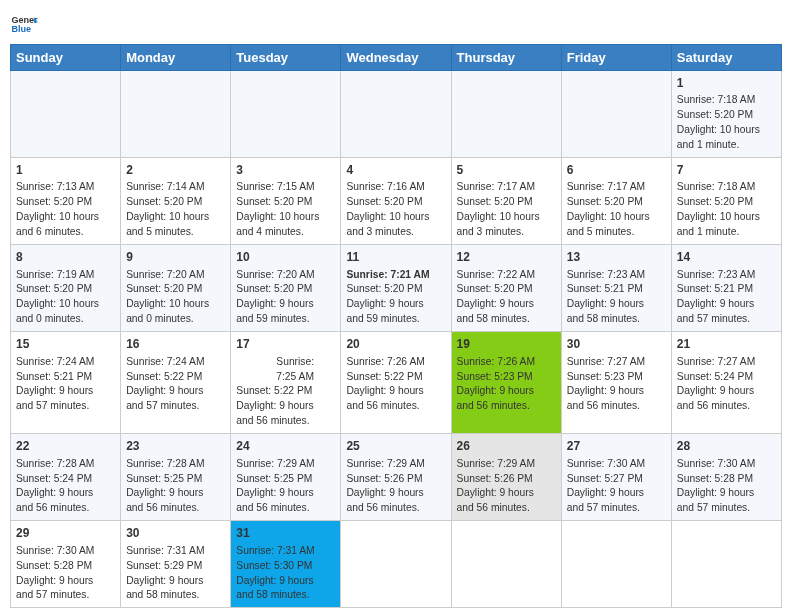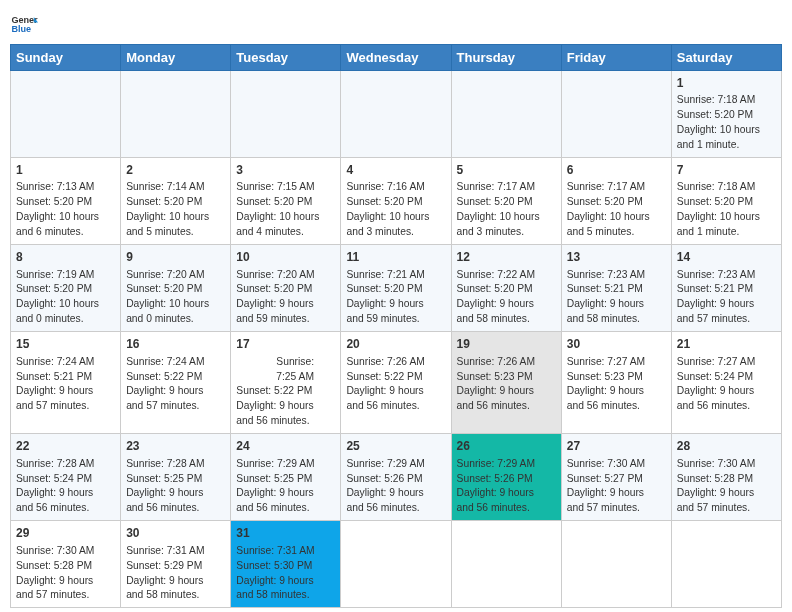--- a/index.html
+++ b/index.html
@@ -195,21 +195,21 @@
           </td>
           <td style="background: rgb(244, 248, 252);">
             <span class="day-num">10</span>
             <span style="display: block;">Sunrise: 7:20 AM</span>
             <span style="display: block;">Sunset: 5:20 PM</span>
             <span style="display: block;">Daylight: 9 hours</span>
             <span style="display: block;">and 59 minutes.</span>
           </td>
           <td style="background: rgb(244, 248, 252);">
             <span class="day-num">11</span>
-            <span style="display: block;">Sunrise: 7:21 AM</span>
+            <span style="display: block; font-weight: bold;">Sunrise: 7:21 AM</span>
             <span style="display: block;">Sunset: 5:20 PM</span>
             <span style="display: block;">Daylight: 9 hours</span>
             <span style="display: block;">and 59 minutes.</span>
           </td>
           <td style="background: rgb(244, 248, 252);">
             <span class="day-num">12</span>
             <span style="display: block;">Sunrise: 7:22 AM</span>
             <span style="display: block;">Sunset: 5:20 PM</span>
             <span style="display: block;">Daylight: 9 hours</span>
             <span style="display: block;">and 58 minutes.</span>
@@ -251,21 +251,21 @@
             <span style="display: block;">Daylight: 9 hours</span>
             <span style="display: block;">and 56 minutes.</span>
           </td>
           <td style="background: rgb(255, 255, 255);">
             <span class="day-num">20</span>
             <span style="display: block;">Sunrise: 7:26 AM</span>
             <span style="display: block;">Sunset: 5:22 PM</span>
             <span style="display: block;">Daylight: 9 hours</span>
             <span style="display: block;">and 56 minutes.</span>
           </td>
-          <td style="background: #e5e5e5;">
+          <td style="background: #84cc16;">
             <span class="day-num">19</span>
             <span style="display: block;">Sunrise: 7:26 AM</span>
             <span style="display: block;">Sunset: 5:23 PM</span>
             <span style="display: block;">Daylight: 9 hours</span>
             <span style="display: block;">and 56 minutes.</span>
           </td>
           <td style="background: rgb(255, 255, 255);">
             <span class="day-num">30</span>
             <span style="display: block;">Sunrise: 7:27 AM</span>
             <span style="display: block;">Sunset: 5:23 PM</span>
@@ -302,21 +302,21 @@
             <span style="display: block;">Daylight: 9 hours</span>
             <span style="display: block;">and 56 minutes.</span>
           </td>
           <td style="background: rgb(244, 248, 252);">
             <span class="day-num">25</span>
             <span style="display: block;">Sunrise: 7:29 AM</span>
             <span style="display: block;">Sunset: 5:26 PM</span>
             <span style="display: block;">Daylight: 9 hours</span>
             <span style="display: block;">and 56 minutes.</span>
           </td>
-          <td style="background: #14b8a6;">
+          <td style="background: #e5e5e5;">
             <span class="day-num">26</span>
             <span style="display: block;">Sunrise: 7:29 AM</span>
             <span style="display: block;">Sunset: 5:26 PM</span>
             <span style="display: block;">Daylight: 9 hours</span>
             <span style="display: block;">and 56 minutes.</span>
           </td>
           <td style="background: rgb(244, 248, 252);">
             <span class="day-num">27</span>
             <span style="display: block;">Sunrise: 7:30 AM</span>
             <span style="display: block;">Sunset: 5:27 PM</span>

